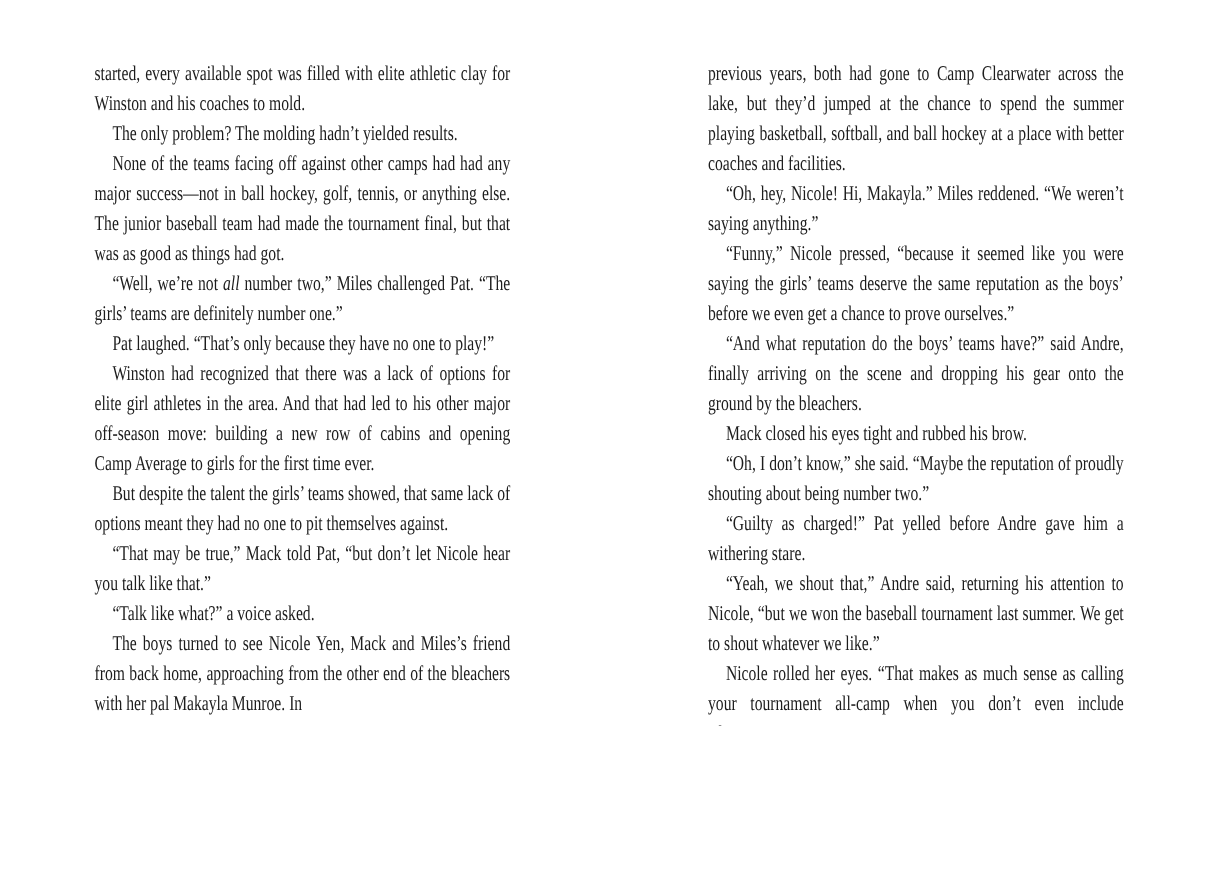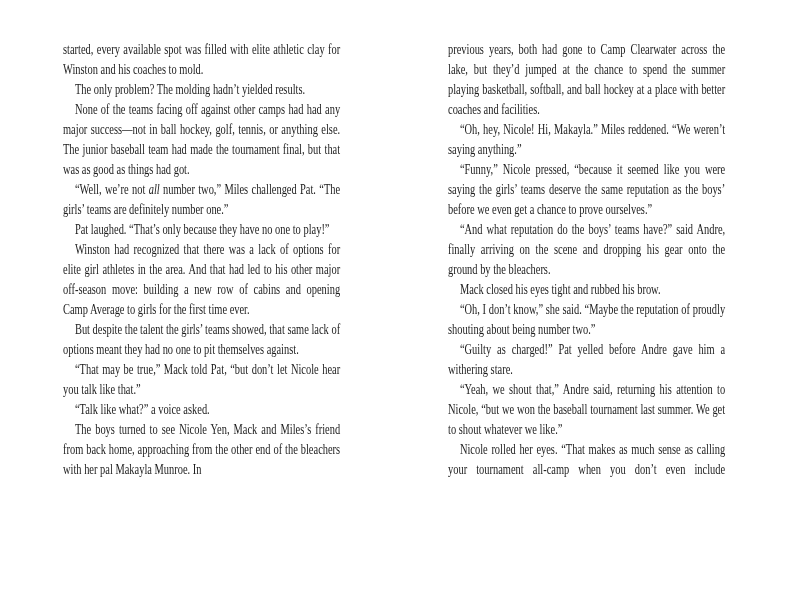--- a/index.html
+++ b/index.html
@@ -13,21 +13,21 @@
     height: 484px;
     background: #ffffff;
     overflow: hidden;
   }
   .page {
     position: absolute;
     top: 0;
     height: 589px;
   }
   .page-left  { left: 63px;  width: 277px; }
-  .page-right { left: 448px; width: 278px; }
+  .page-right { left: 472px; width: 278px; }
   .page-text {
     position: absolute;
     top: 40px;
     left: 0;
     width: 372px;
     transform: scaleX(0.745);
     transform-origin: 0 0;
     font-family: "Liberation Serif", "DejaVu Serif", serif;
     font-size: 14px;
     line-height: 20px;

